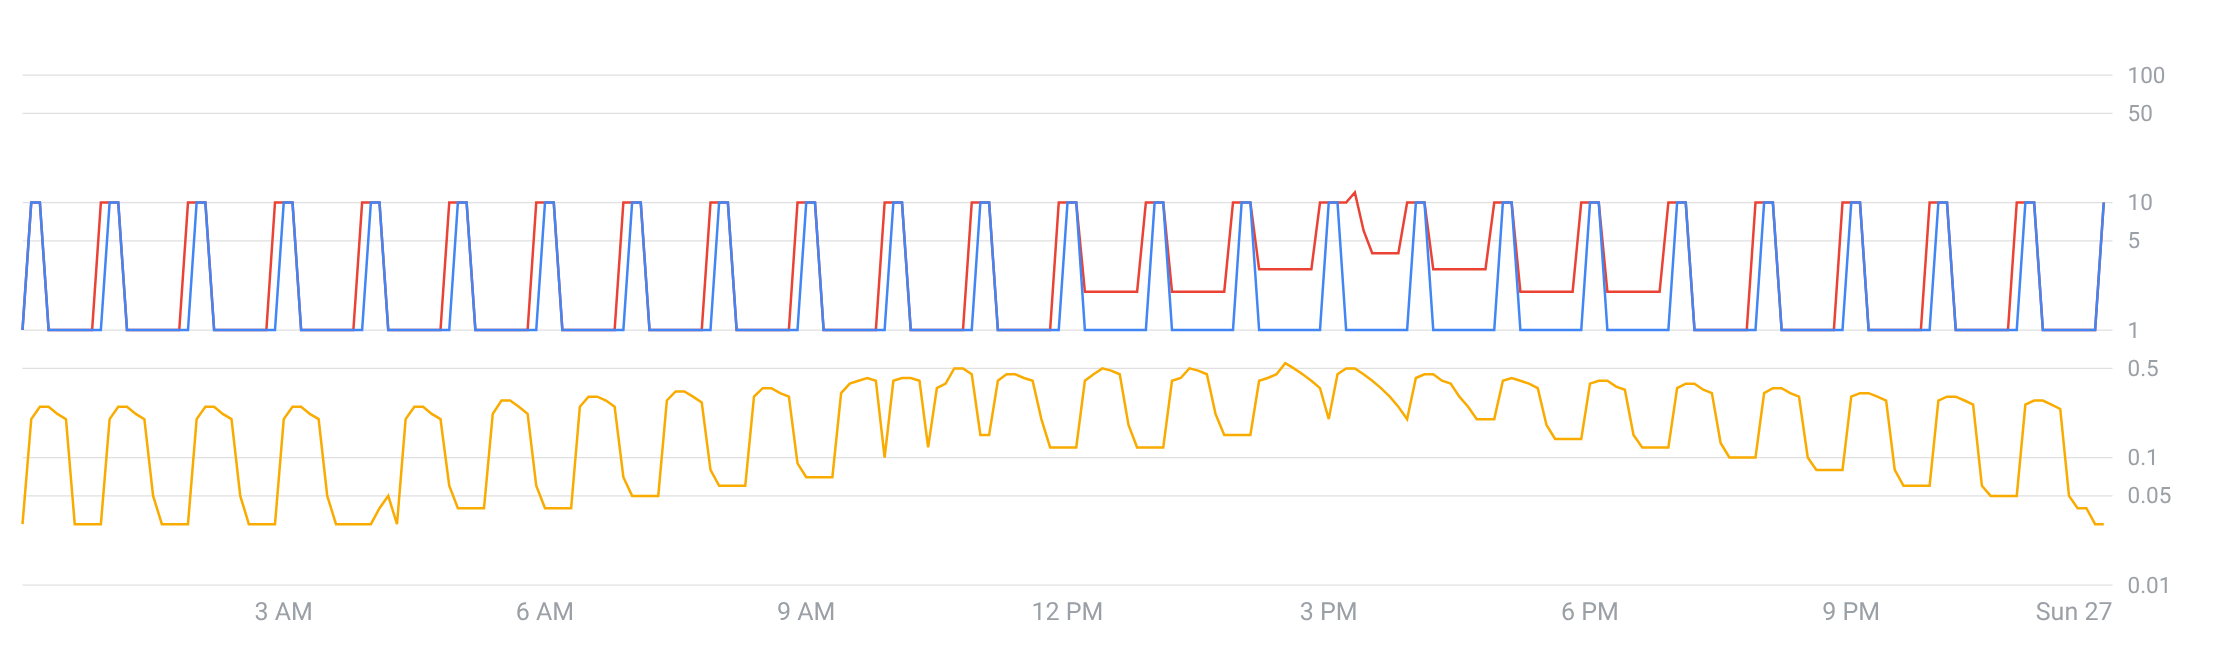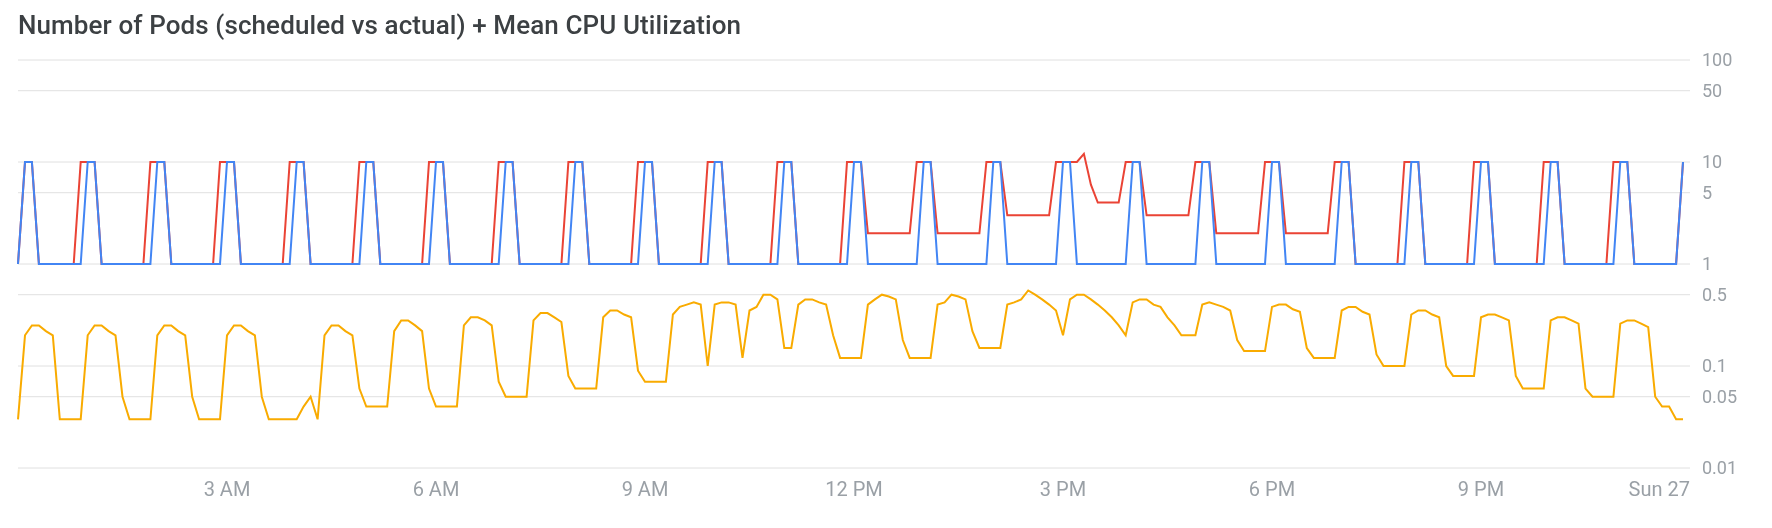--- a/index.html
+++ b/index.html
@@ -7,21 +7,20 @@
   .title{font-size:26px;font-weight:500;color:#3c4043;padding:10px 18px 4px 18px;letter-spacing:0.1px;}
   .chart-wrap{position:absolute;left:18px;right:82px;top:60px;bottom:60px;}
   .chart-wrap svg{width:100%;height:100%;overflow:visible;}
   .grid line{stroke:#e0e0e0;stroke-width:1;}
   .series{fill:none;stroke-width:2;}
 </style>
 </head>
 <body>
 
 <div class="panel">
-  <div class="title">Number of Pods (scheduled vs actual) + Mean CPU Utilization</div>
   <div class="chart-wrap">
     <svg id="svg" viewBox="0 0 1672 408">
         <g class="grid">
           <line x1="0" x2="1672" y1="0" y2="0"></line>
           <text x="1684" y="6" text-anchor="start" class="" fill="#9aa0a6" font-size="18">100</text>
           <line x1="0" x2="1672" y1="30.705059557726088" y2="30.705059557726088"></line>
           <text x="1684" y="36.70505955772609" text-anchor="start" class="" fill="#9aa0a6" font-size="18">50</text>
           <line x1="0" x2="1672" y1="102" y2="102"></line>
           <text x="1684" y="108" text-anchor="start" class="" fill="#9aa0a6" font-size="18">10</text>
           <line x1="0" x2="1672" y1="132.7050595577261" y2="132.7050595577261"></line>

